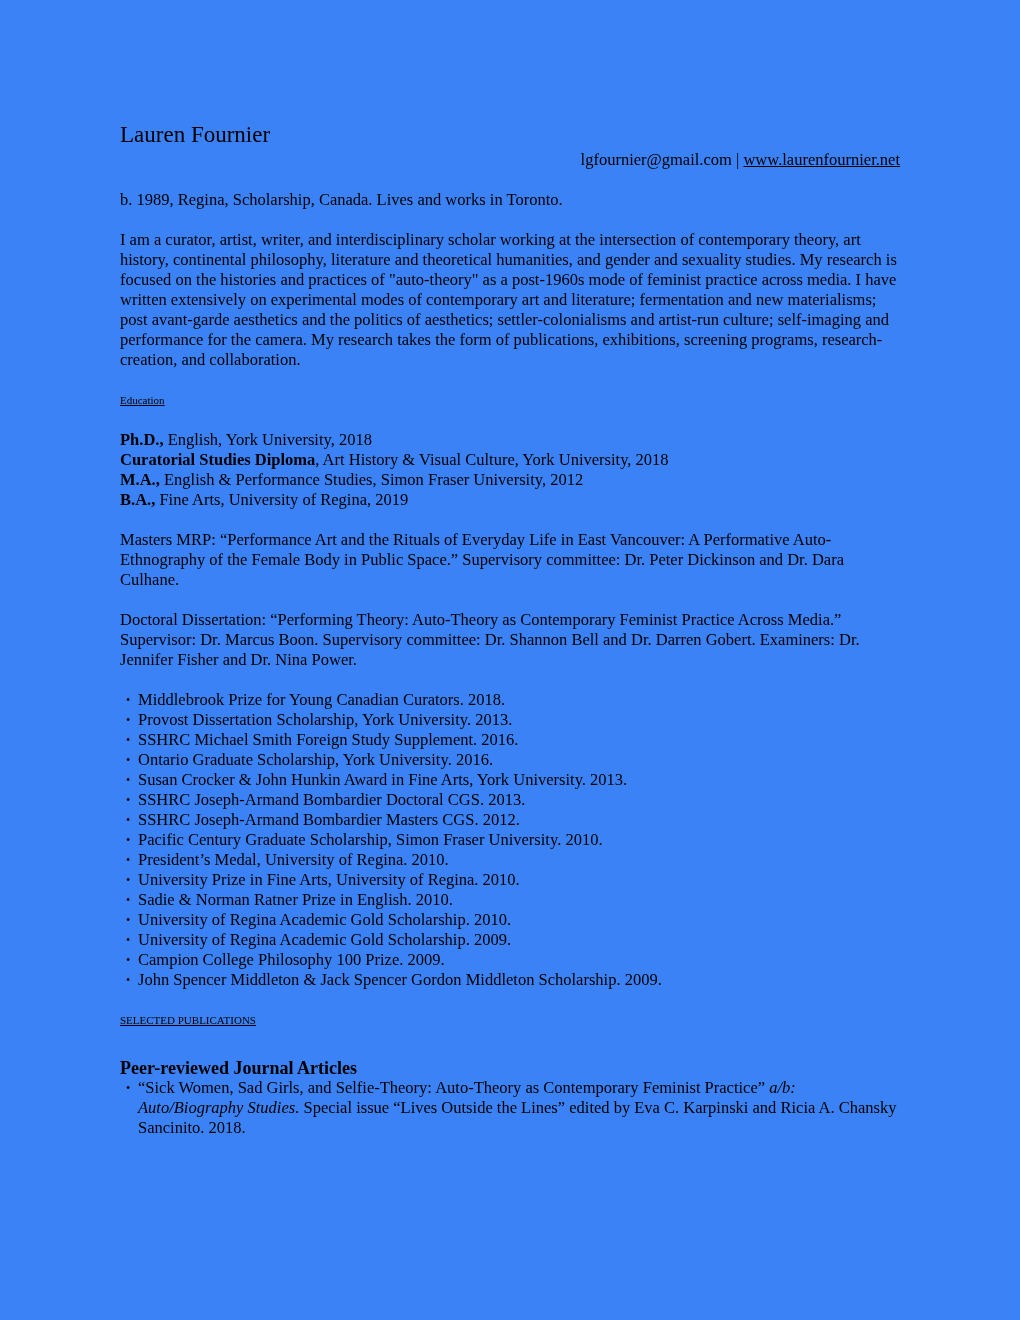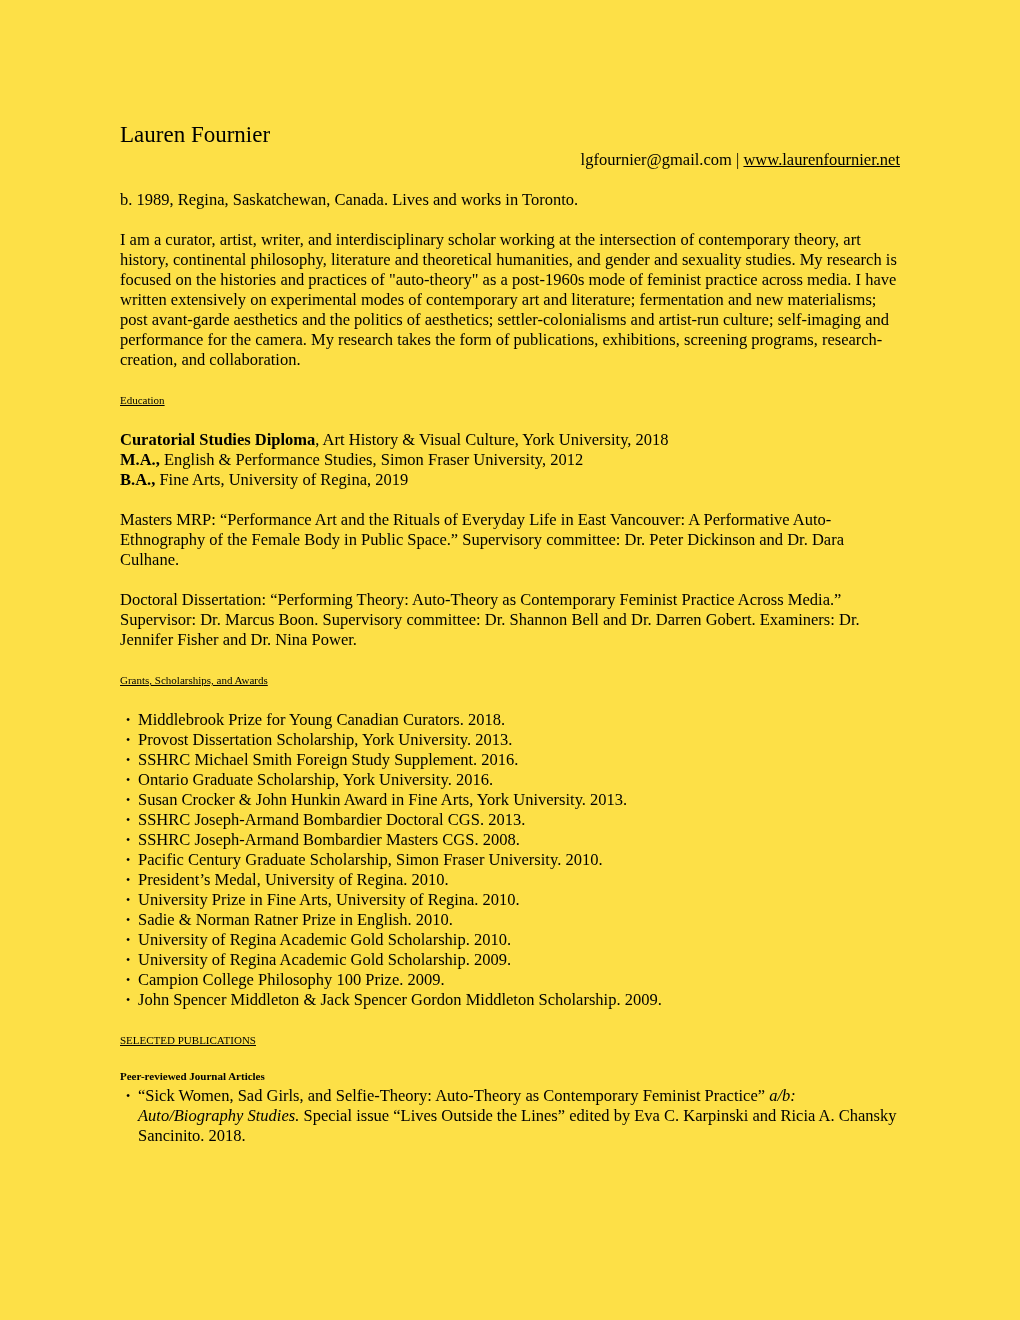--- a/index.html
+++ b/index.html
@@ -2,21 +2,21 @@
 <html><head>
 <meta charset="utf-8">
 <style>
   html, body { margin: 0; padding: 0; background: #ffffff; }
   .page {
     position: relative;
     width: 1020px;
     height: 1320px;
     box-sizing: border-box;
     padding: 122px 120px 40px 120px;
-    background: #fde047;
+    background: #3b82f6;
     font-family: "Liberation Serif", serif;
     font-size: 16.5px;
     line-height: 20px;
     color: #000000;
     overflow: hidden;
   }
   .title {
     font-size: 23px;
     font-weight: normal;
     line-height: 26px;
@@ -33,23 +33,23 @@
   }
   .para { margin: 20px 0 0 0; }
   .section-heading {
     font-size: 11px;
     font-weight: normal;
     text-decoration: underline;
     margin: 20px 0 0 0;
     line-height: 20px;
   }
   .sub-heading {
-    font-size: 11px;
+    font-size: 18px;
     font-weight: bold;
-    margin: 16px 0 0 0;
+    margin: 28px 0 0 0;
     line-height: 20px;
   }
   .edu-block { margin: 20px 0 0 0; }
   .edu-line { margin: 0; }
   .edu-lead { font-weight: bold; }
   .bullet-list { margin: 20px 0 0 0; }
   .bullet-list.tight { margin: 0; }
   .bullet-item {
     display: flex;
     align-items: flex-start;
@@ -67,37 +67,37 @@
 </style>
 </head>
 <body>
 
 <div class="page">
 
   <h1 class="title">Lauren Fournier</h1>
 
   <div class="contact-line"><span>lgfournier@gmail.com</span><span> | </span><a class="website-link">www.laurenfournier.net</a></div>
 
-  <p class="para">b. 1989, Regina, Saskatchewan, Canada. Lives and works in Toronto.</p>
+  <p class="para">b. 1989, Regina, Scholarship, Canada. Lives and works in Toronto.</p>
 
   <p class="para">I am a curator, artist, writer, and interdisciplinary scholar working at the intersection of contemporary theory, art history, continental philosophy, literature and theoretical humanities, and gender and sexuality studies. My research is focused on the histories and practices of "auto-theory" as a post-1960s mode of feminist practice across media. I have written extensively on experimental modes of contemporary art and literature; fermentation and new materialisms; post avant-garde aesthetics and the politics of aesthetics; settler-colonialisms and artist-run culture; self-imaging and performance for the camera. My research takes the form of publications, exhibitions, screening programs, research-creation, and collaboration.</p>
 
   <h2 class="section-heading">Education</h2>
 
   <div class="edu-block">
+    <p class="edu-line"><span class="edu-lead">Ph.D.,</span><span> English, York University, 2018</span></p>
     <p class="edu-line"><span class="edu-lead">Curatorial Studies Diploma</span><span>, Art History &amp; Visual Culture, York University, 2018</span></p>
     <p class="edu-line"><span class="edu-lead">M.A.,</span><span> English &amp; Performance Studies, Simon Fraser University, 2012</span></p>
     <p class="edu-line"><span class="edu-lead">B.A.,</span><span> Fine Arts, University of Regina, 2019</span></p>
   </div>
 
   <p class="para">Masters MRP: “Performance Art and the Rituals of Everyday Life in East Vancouver: A Performative Auto-Ethnography of the Female Body in Public Space.” Supervisory committee: Dr. Peter Dickinson and Dr. Dara Culhane.</p>
 
   <p class="para">Doctoral Dissertation: “Performing Theory: Auto-Theory as Contemporary Feminist Practice Across Media.” Supervisor: Dr. Marcus Boon. Supervisory committee: Dr. Shannon Bell and Dr. Darren Gobert. Examiners: Dr. Jennifer Fisher and Dr. Nina Power.</p>
 
-  <h2 class="section-heading">Grants, Scholarships, and Awards</h2>
 
   <div class="bullet-list">
     <div class="bullet-item">
         <span class="bullet">•</span>
         <span class="bullet-text">Middlebrook Prize for Young Canadian Curators. 2018.</span>
       </div>
     <div class="bullet-item">
         <span class="bullet">•</span>
         <span class="bullet-text">Provost Dissertation Scholarship, York University. 2013.</span>
       </div>
@@ -112,21 +112,21 @@
     <div class="bullet-item">
         <span class="bullet">•</span>
         <span class="bullet-text">Susan Crocker &amp; John Hunkin Award in Fine Arts, York University. 2013.</span>
       </div>
     <div class="bullet-item">
         <span class="bullet">•</span>
         <span class="bullet-text">SSHRC Joseph-Armand Bombardier Doctoral CGS. 2013.</span>
       </div>
     <div class="bullet-item">
         <span class="bullet">•</span>
-        <span class="bullet-text">SSHRC Joseph-Armand Bombardier Masters CGS. 2008.</span>
+        <span class="bullet-text">SSHRC Joseph-Armand Bombardier Masters CGS. 2012.</span>
       </div>
     <div class="bullet-item">
         <span class="bullet">•</span>
         <span class="bullet-text">Pacific Century Graduate Scholarship, Simon Fraser University. 2010.</span>
       </div>
     <div class="bullet-item">
         <span class="bullet">•</span>
         <span class="bullet-text">President’s Medal, University of Regina. 2010.</span>
       </div>
     <div class="bullet-item">

